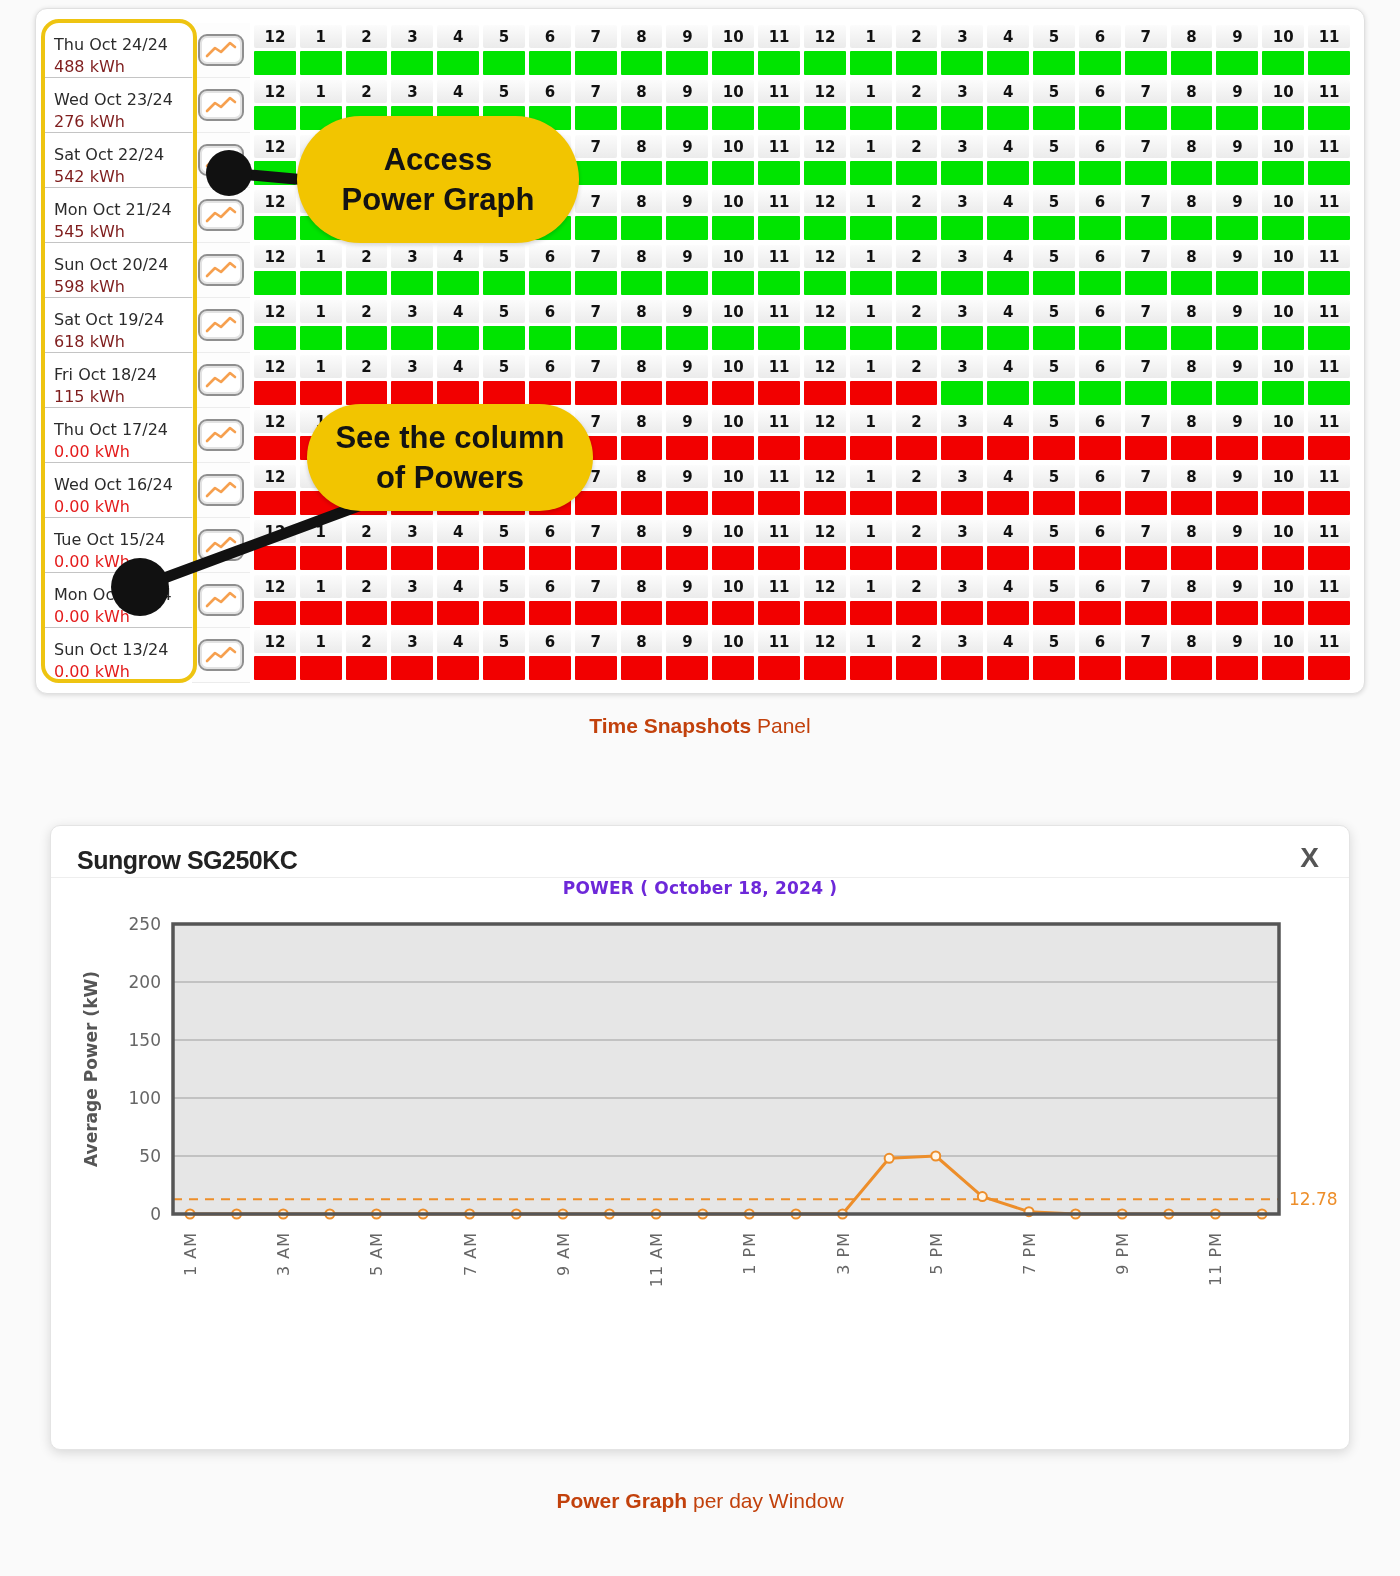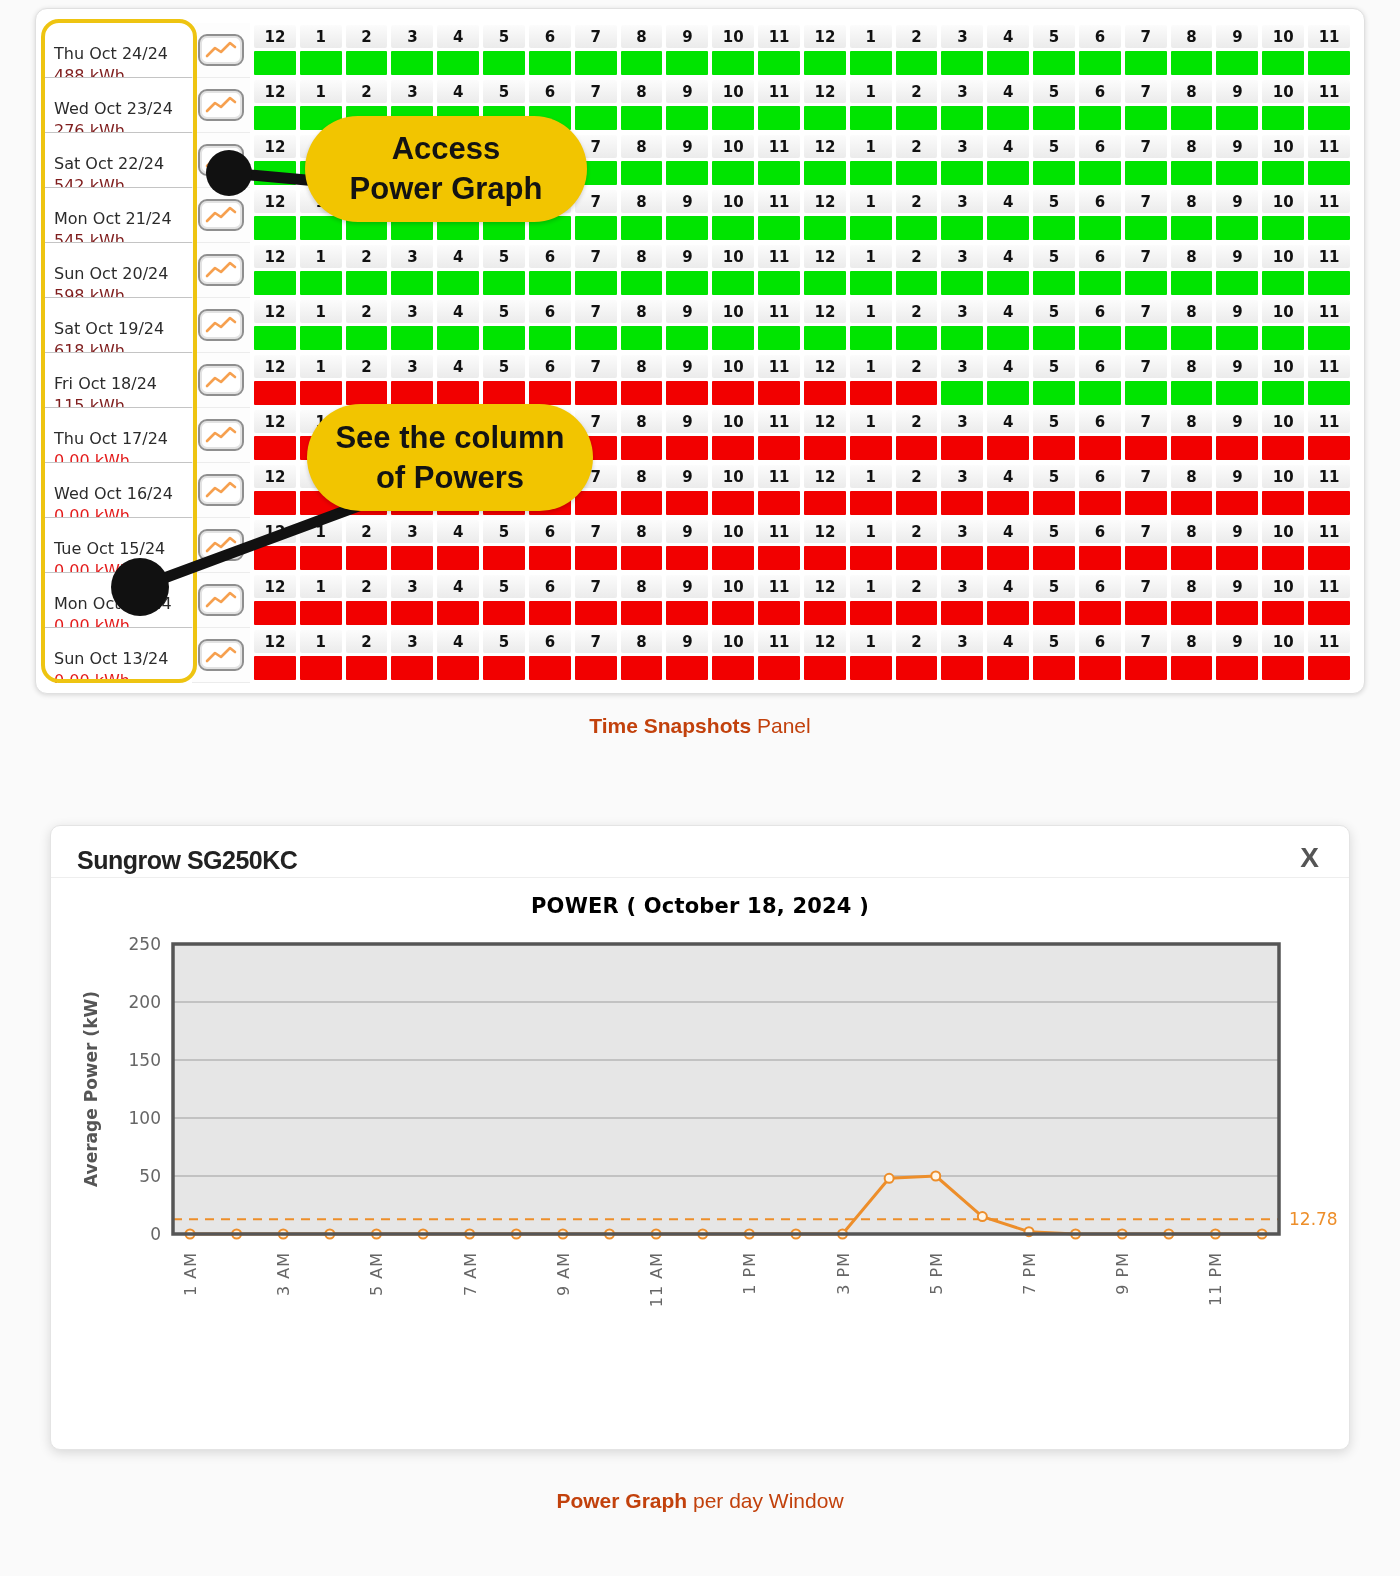--- a/index.html
+++ b/index.html
@@ -12,21 +12,21 @@
   
   .snap-panel {
     position:absolute; left:35px; top:8px; width:1330px; height:686px;
     background:#fff; border:1px solid #e0e0e0; border-radius:12px;
     box-shadow:0 1px 5px rgba(0,0,0,.15);
     padding:14px 8px 6px 6px;
   }
   .snap-rows { position:relative; z-index:1; }
   .snap-row { display:flex; height:55px; }
   .date-cell {
-    width:150px; padding:20px 4px 0 12px; border-bottom:1px solid #c4c4c4;
+    width:150px; padding:11px 4px 0 12px; border-bottom:1px solid #c4c4c4;
     font-family:"DejaVu Sans", sans-serif; font-size:16px; line-height:1.35;
     white-space:nowrap; overflow:hidden;
   }
   .snap-row:last-child .date-cell { border-bottom:none; }
   .date-cell .d { color:#2b2b2b; }
   .date-cell .e.ok { color:#7f1d1d; }
   .date-cell .e.fault { color:#e41c1c; }
   .icon-cell {
     width:58px; display:flex; align-items:center; justify-content:center;
     border-bottom:1px solid #ececec; background:#fdfdfd;
@@ -58,21 +58,21 @@
 
   
   .callout-layer { position:absolute; inset:0; z-index:5; pointer-events:none; }
   .bubble {
     position:absolute; z-index:6; background:#f2c500;
     border-radius:66px; display:flex; flex-direction:column;
     align-items:center; justify-content:center;
     font-weight:700; font-size:31px; color:#131313; line-height:1.28;
     box-shadow:0 2px 4px rgba(0,0,0,.18); text-align:center;
   }
-  .bubble1 { left:269px; top:107px; width:282px; height:106px; }
+  .bubble1 { left:261px; top:107px; width:282px; height:127px; }
   .bubble2 { left:271px; top:395px; width:286px; height:107px; }
 
   
   .caption { width:100%; text-align:center; font-size:21px; color:#c2410c; position:absolute; }
   .caption b { font-weight:700; }
   .caption1 { top:714px; }
   .caption2 { top:1489px; }
 
   
   .pg-window {
@@ -83,21 +83,21 @@
   .pg-header {
     position:relative; height:52px; padding:20px 26px 0 26px;
     border-bottom:1px solid #eee;
   }
   .pg-title { font-size:25px; font-weight:700; color:#222; letter-spacing:-0.5px; }
   .pg-close {
     position:absolute; right:30px; top:18px; font-size:28px; font-weight:700;
     color:#555; cursor:pointer; line-height:1;
   }
   .pg-chart-title {
-    margin-top:16px; text-align:center; font-size:21px; font-weight:700; color:#000000;
+    text-align:center; font-size:17px; font-weight:700; color:#6d28d9;
     font-family:"DejaVu Sans", sans-serif; letter-spacing:0.2px;
   }
   .pg-svg-wrap { margin-top:4px; }
 </style>
 </head>
 <body>
 
 <div class="snap-panel">
   <div class="snap-rows" id="snap-rows">
       <div class="snap-row">

